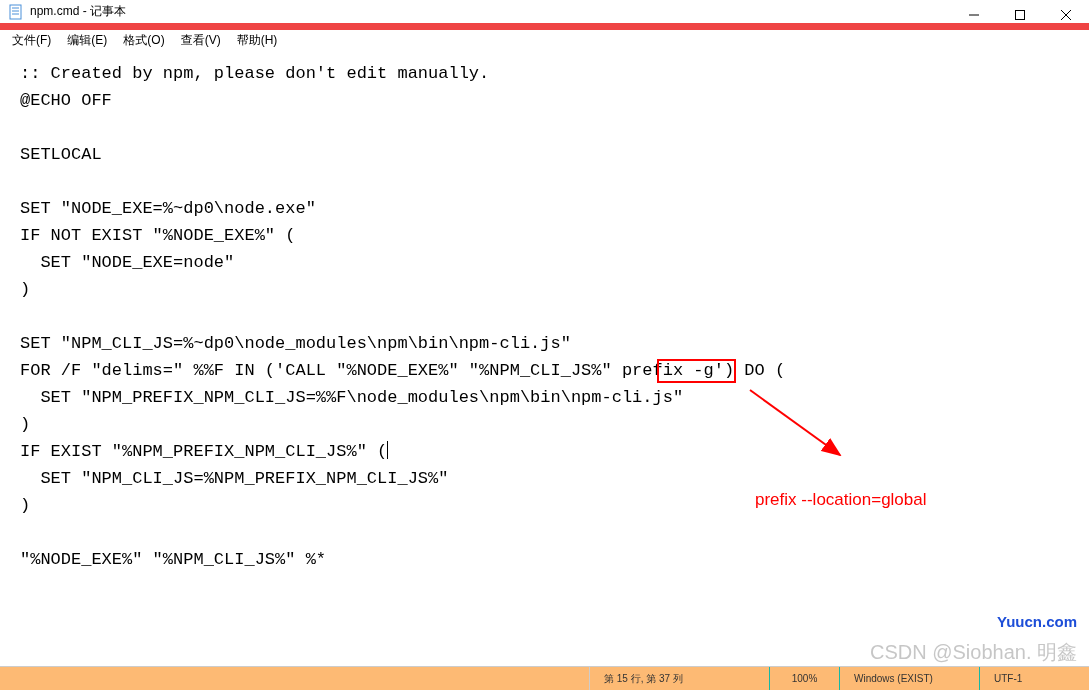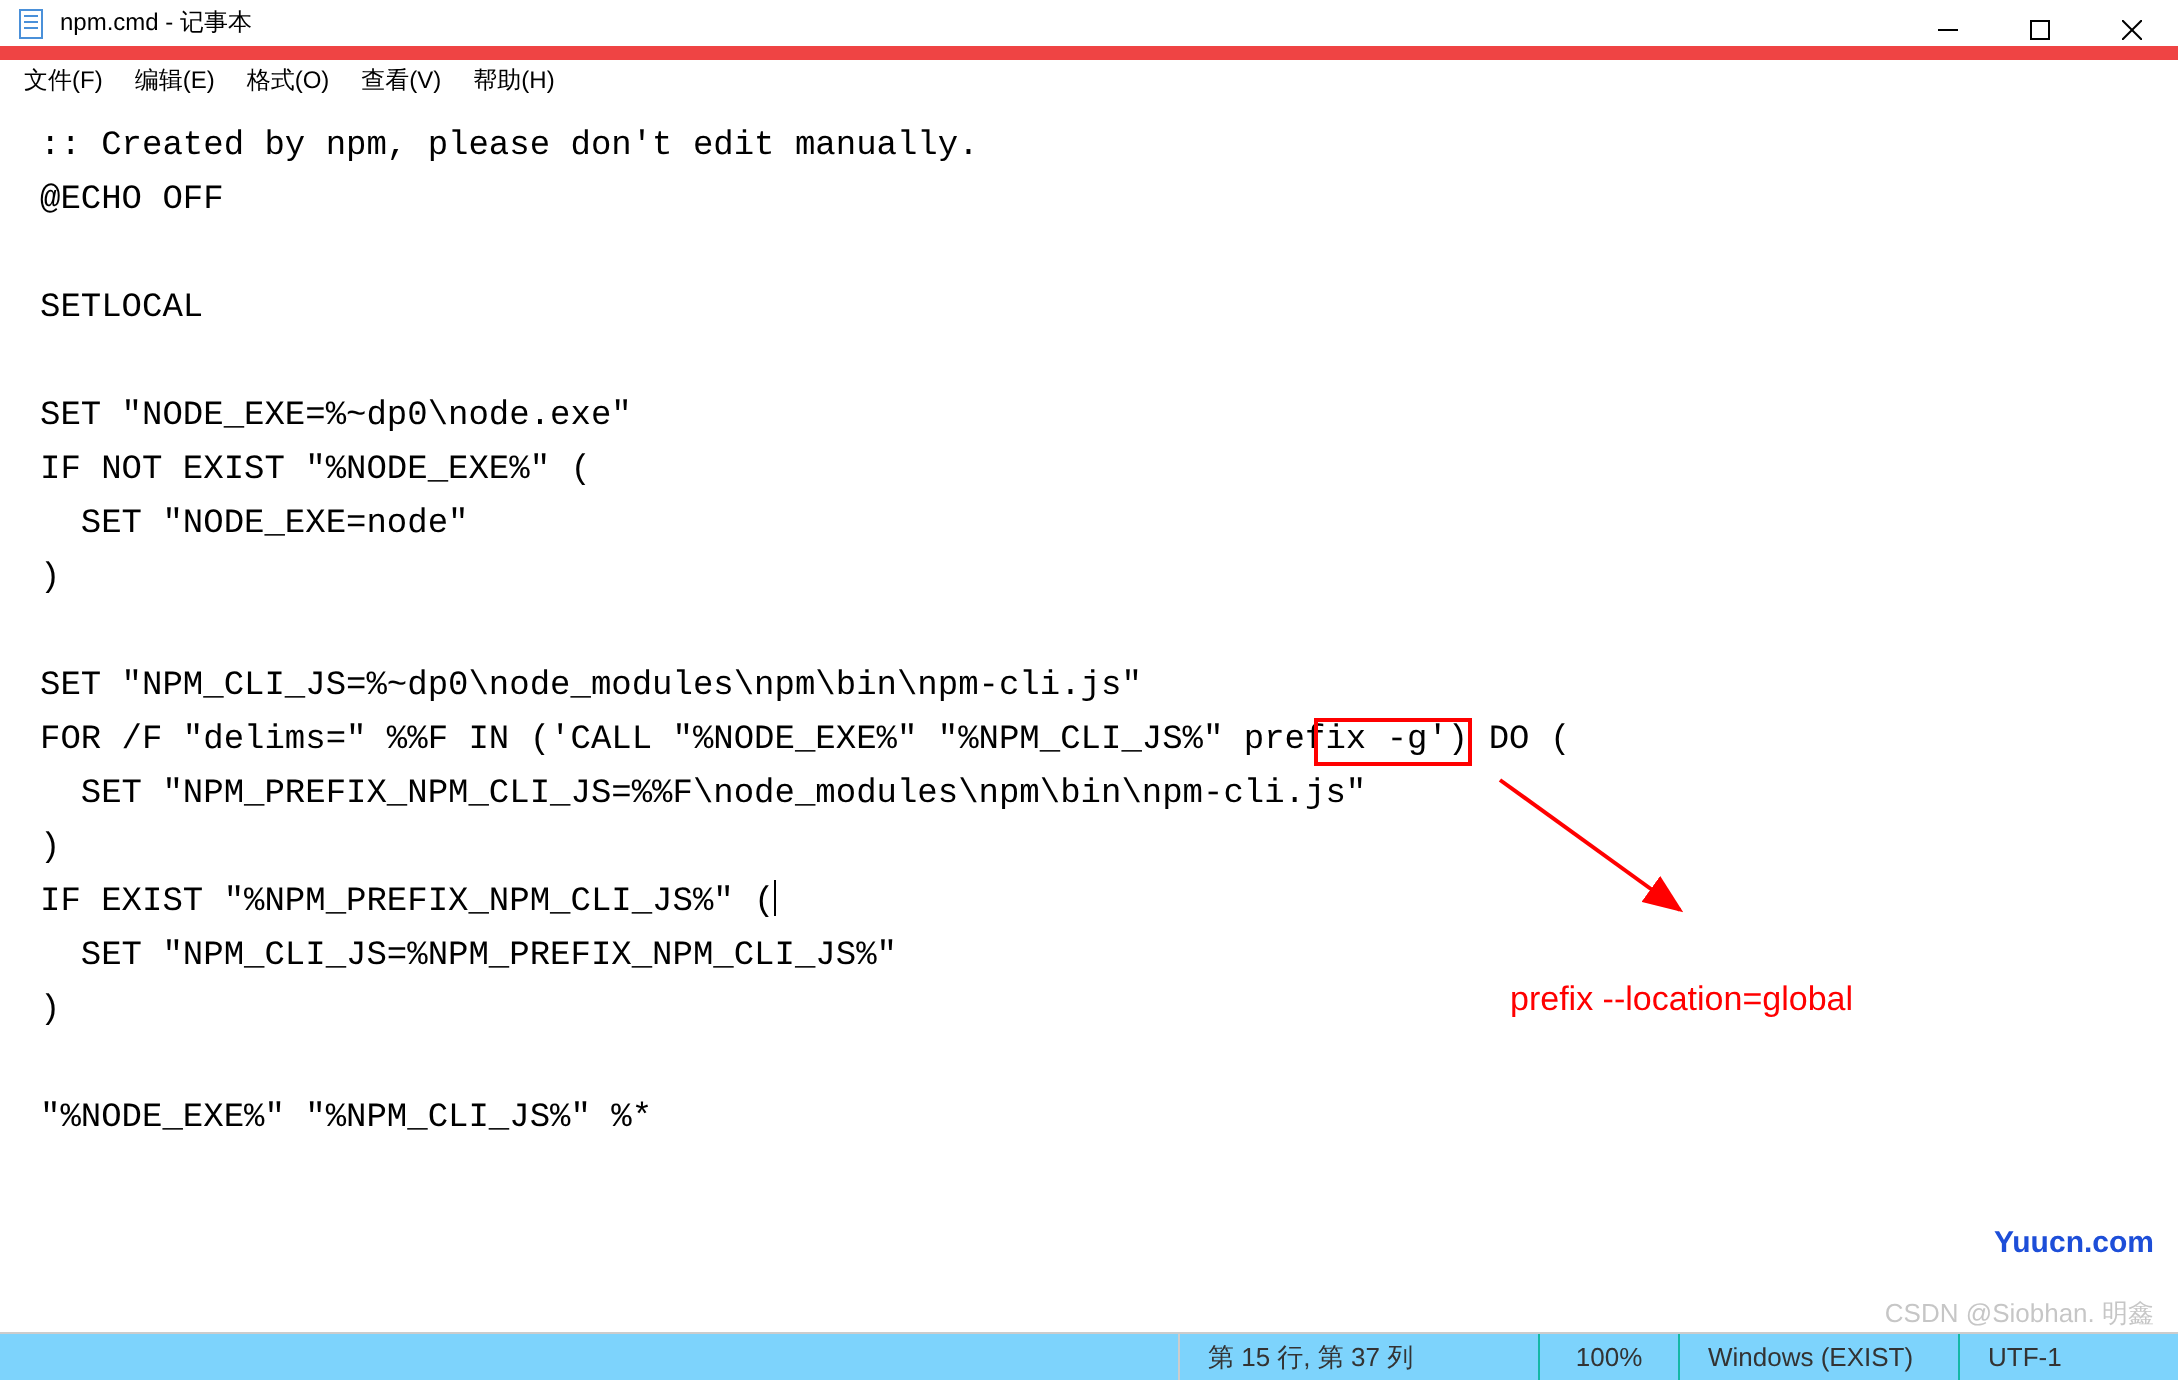--- a/index.html
+++ b/index.html
@@ -106,36 +106,36 @@
       color: #1d4ed8;
       font-size: 15px;
       font-weight: 600;
       font-family: "Microsoft YaHei", sans-serif;
     }
     .watermark2 {
       position: absolute;
       right: 12px;
       bottom: 24px;
       color: #999;
-      font-size: 13px;
+      font-size: 20px;
       font-family: "Microsoft YaHei", sans-serif;
       opacity: 0.55;
       margin-top: 25px;
     }
     .statusbar {
       position: absolute;
       left: 0;
       right: 0;
       bottom: 0;
       height: 24px;
       border-top: 1px solid #ccc;
-      background: #7dd3fc;
-      display: flex;
-      align-items: center;
-      font-size: 13px;
+      background: #fdba74;
+      display: flex;
+      align-items: center;
+      font-size: 10px;
       color: #333;
     }
     .status-spacer { flex: 1; }
     .status-cell {
       border-left: 1px solid #14b8a6;
       padding: 0 14px;
       height: 100%;
       display: flex;
       align-items: center;
     }

